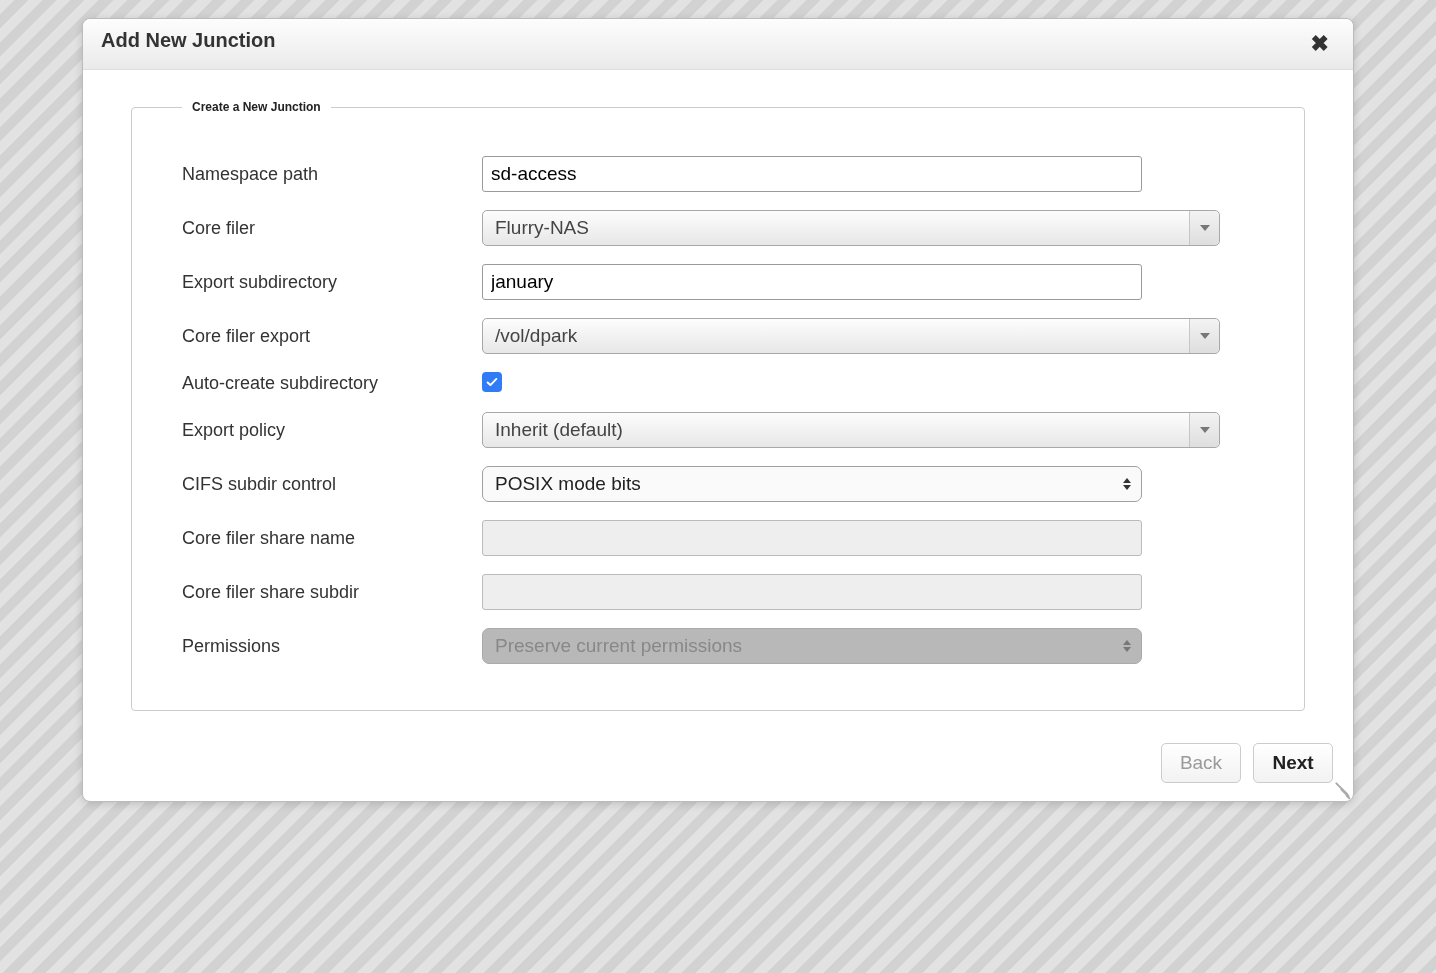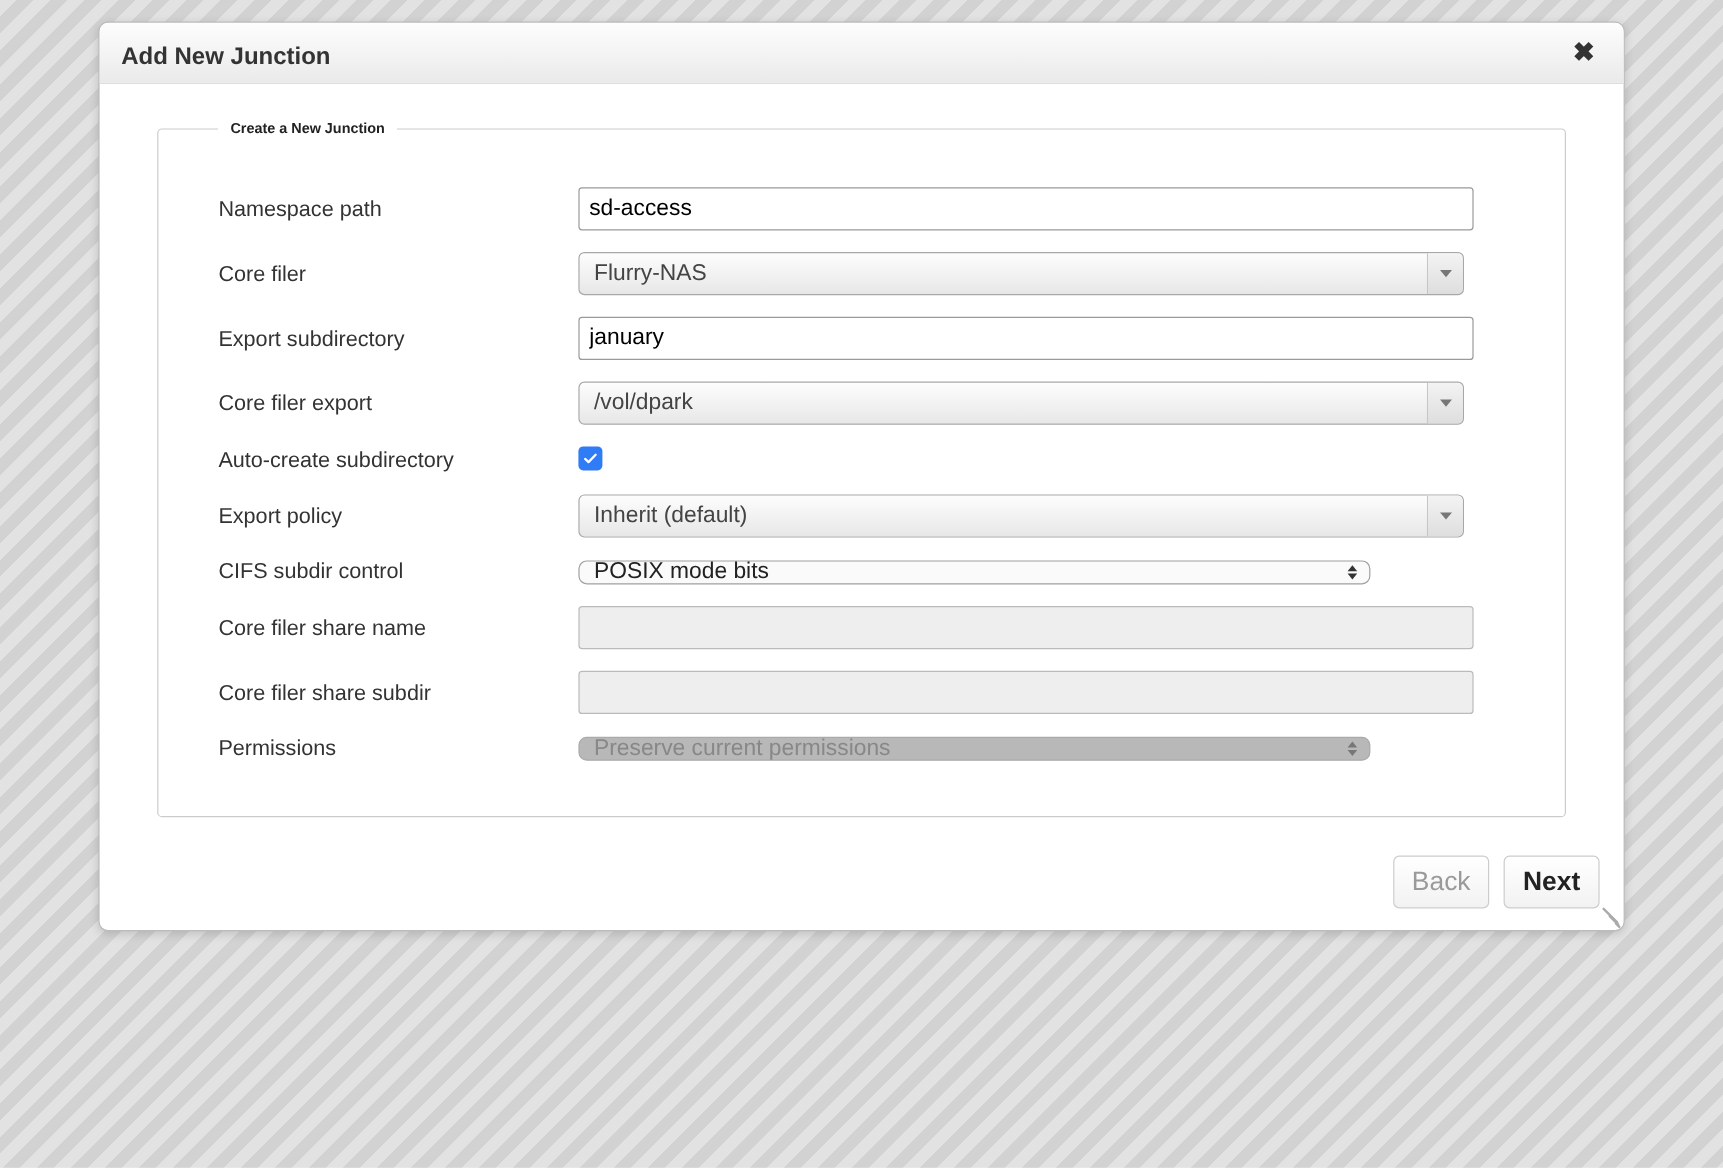--- a/index.html
+++ b/index.html
@@ -20,21 +20,21 @@
     position: relative;
     width: 1272px;
     margin: 18px auto 0 auto;
     background: #fff;
     border: 1px solid #bbb;
     border-radius: 8px;
     box-shadow: 0 2px 8px rgba(0,0,0,0.15);
   }
   .dialog-titlebar {
     display: flex;
-    align-items: flex-end;
+    align-items: flex-start;
     justify-content: space-between;
     padding: 10px 18px;
     border-bottom: 1px solid #ddd;
     border-top-left-radius: 8px;
     border-top-right-radius: 8px;
     background: linear-gradient(to bottom, #fdfdfd 0%, #eaeaea 100%);
   }
   .dialog-title {
     font-weight: 700;
     color: #333;
@@ -71,21 +71,21 @@
   .form-label {
     width: 300px;
     padding-right: 18px;
     color: #333;
     font-size: 18px;
   }
   .form-field {
     flex: 1;
   }
   .text-input {
-    width: 746px;
+    width: 660px;
     height: 36px;
     padding: 4px 8px;
     font-size: 19px;
     font-family: inherit;
     border: 1px solid #9a9a9a;
     border-radius: 3px;
     background: #fff;
   }
   .text-input.disabled {
     background: #eeeeee;
@@ -122,21 +122,21 @@
   }
   .tri-down {
     width: 0; height: 0;
     border-left: 5px solid transparent;
     border-right: 5px solid transparent;
     border-top: 6px solid #777;
   }
   .native-select-wrap {
     position: relative;
     width: 660px;
-    height: 20px;
+    height: 36px;
     border: 1px solid #a0a0a0;
     border-radius: 7px;
     background: #fafafa;
     display: flex;
     align-items: center;
     padding: 0 40px 0 12px;
     font-size: 19px;
     color: #222;
     cursor: default;
   }
@@ -181,21 +181,21 @@
   .checkbox svg { width: 14px; height: 14px; }
   .dialog-footer {
     display: flex;
     justify-content: flex-end;
     gap: 12px;
     padding: 16px 20px 18px 20px;
   }
   .btn {
     min-width: 80px;
     padding: 8px 4px;
-    font-size: 22px;
+    font-size: 19px;
     font-family: inherit;
     border: 1px solid #ccc;
     border-radius: 5px;
     background: linear-gradient(to bottom, #ffffff 0%, #f2f2f2 100%);
     cursor: pointer;
   }
   .btn.primary { font-weight: 700; color: #222; }
   .btn.secondary { color: #9a9a9a; }
   .resize-grip {
     position: absolute;

